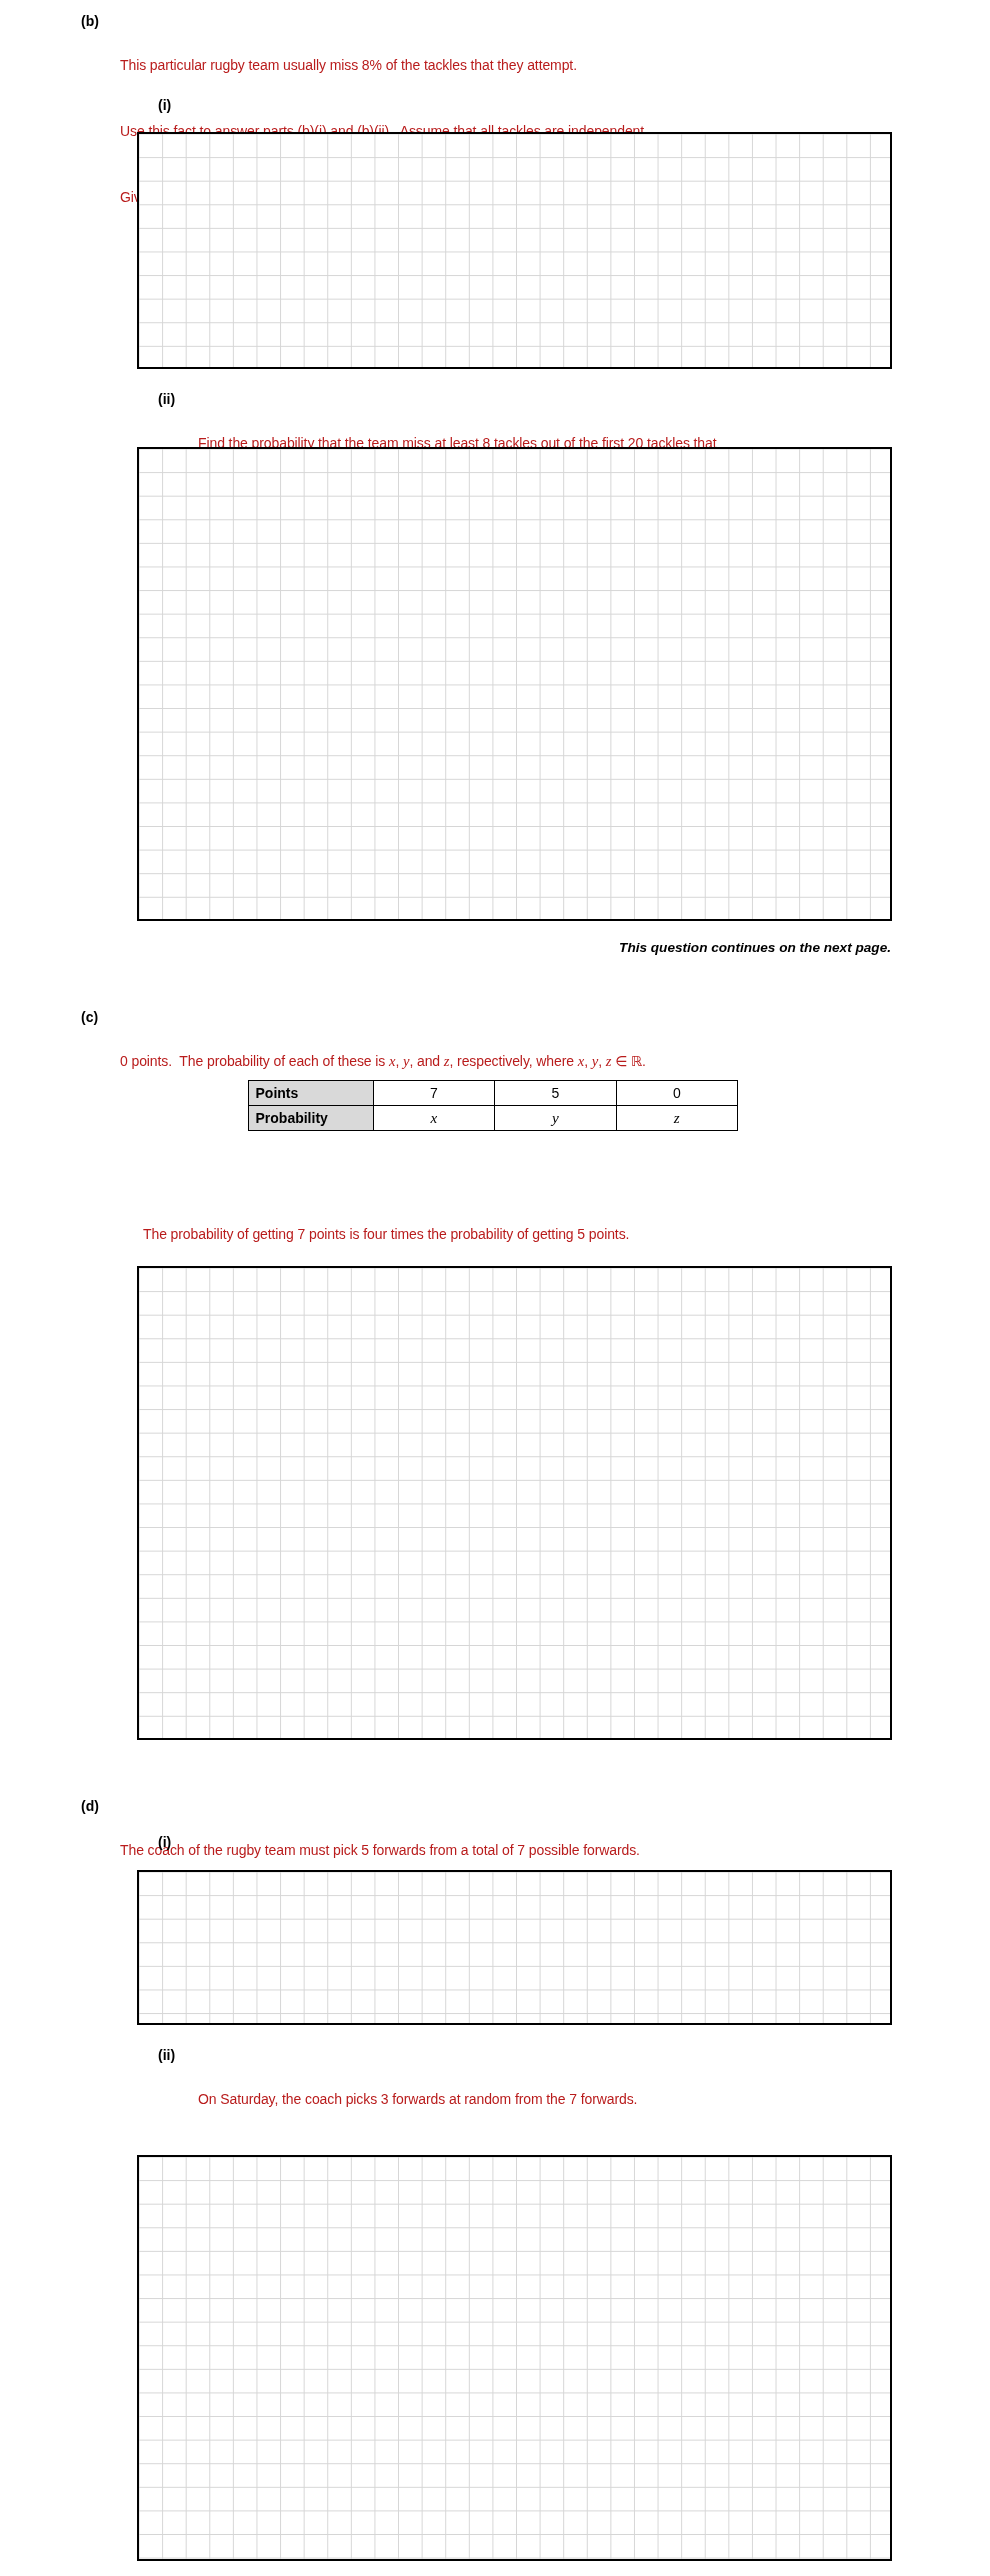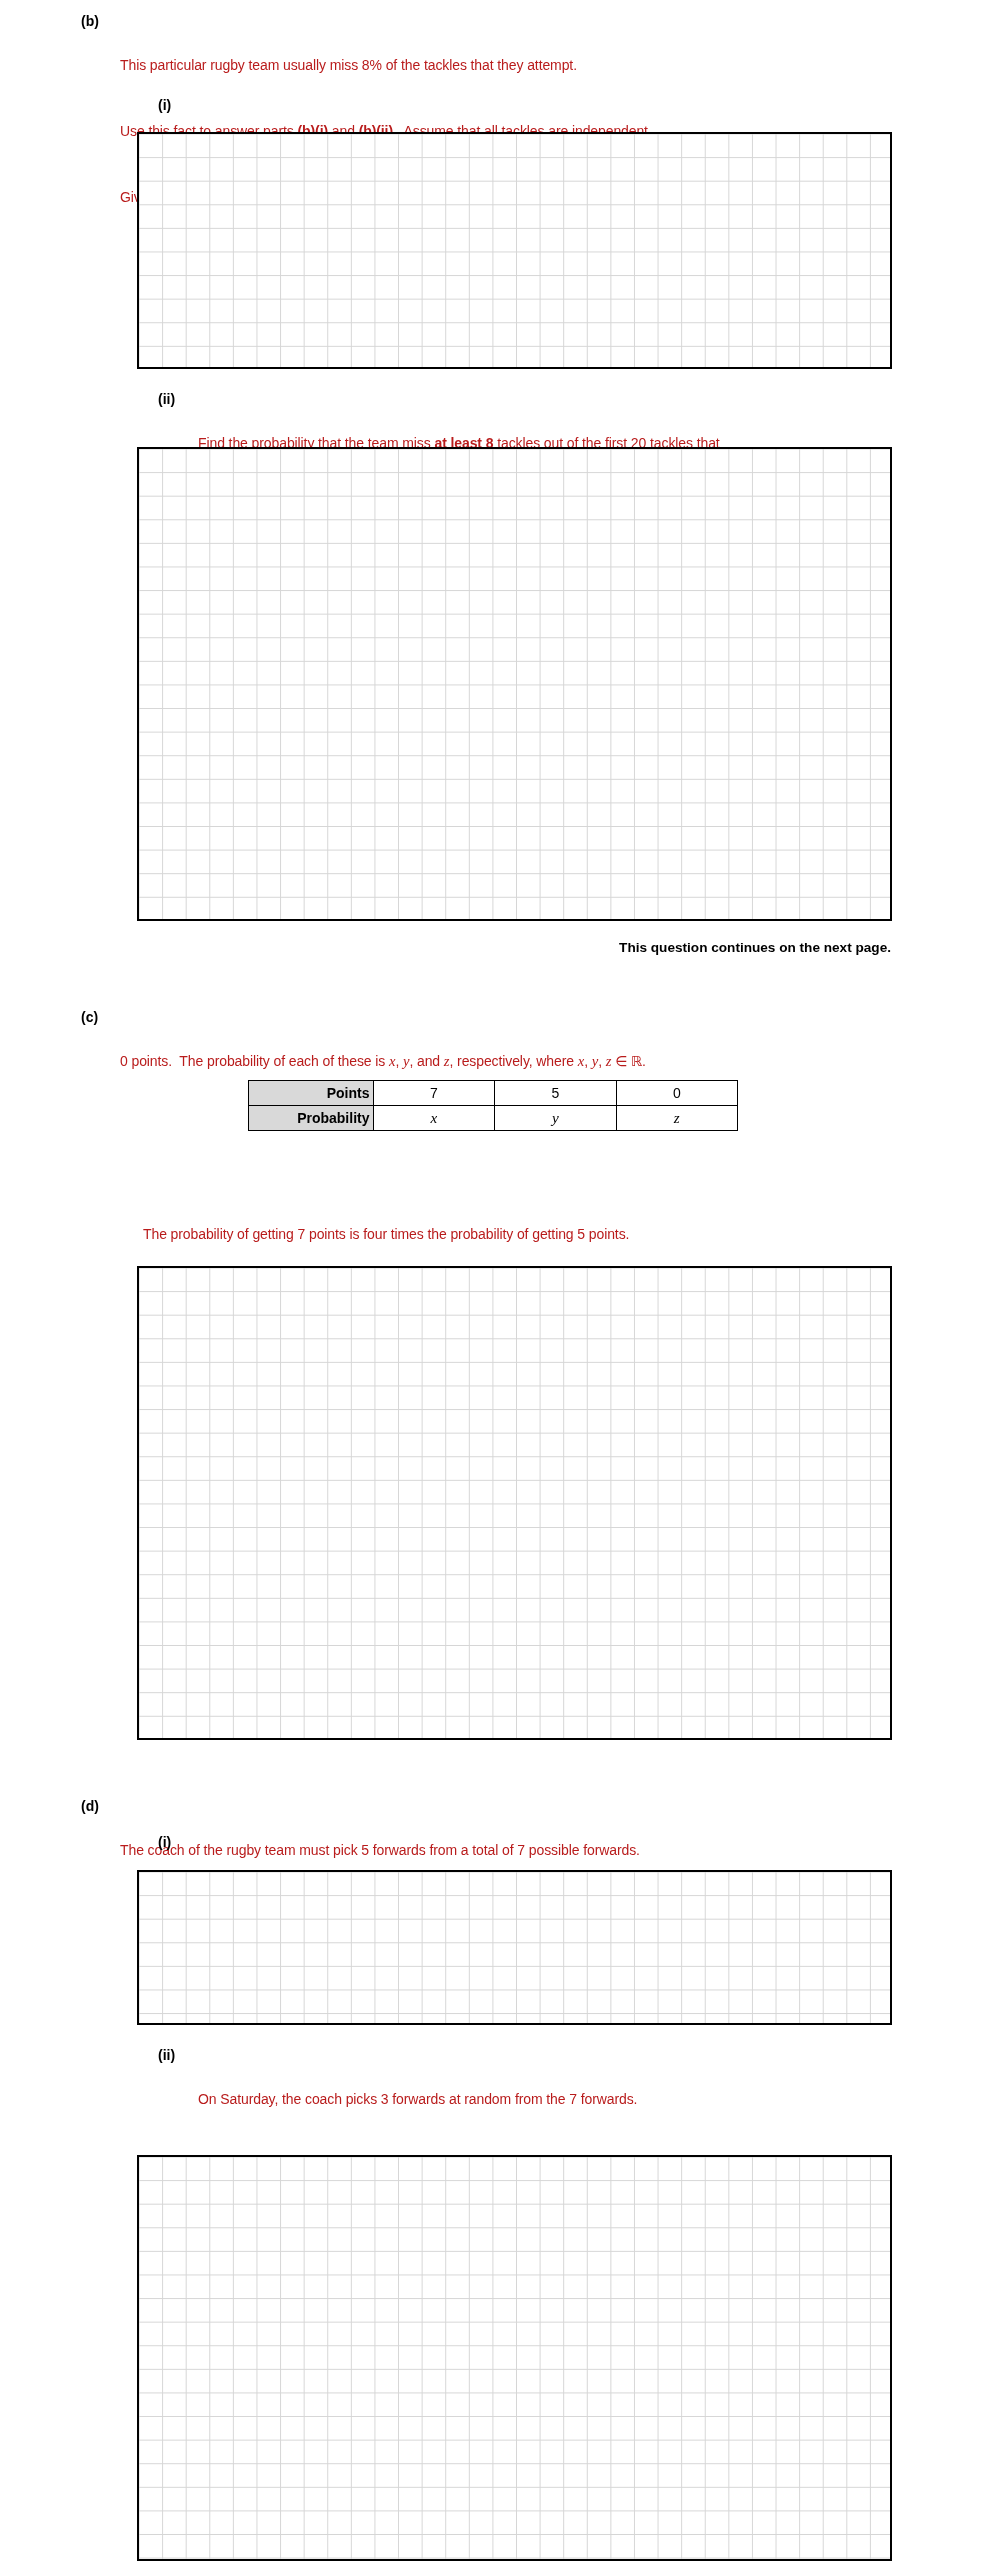--- a/index.html
+++ b/index.html
@@ -46,29 +46,30 @@
   }
   .part > .label { flex: 0 0 auto; }
   .part > .body  { flex: 1 1 auto; }
 
   .lvl1-label { width: 39px; }
   .lvl2-label { width: 40px; }
 
   .body p { margin: 0; }
   .body p.gap { margin-top: 13px; }
 
-  b, strong { font-weight: bold; }
+  b, strong { font-weight: normal; }
   i.var {
     font-style: italic;
     font-family: "Liberation Serif", "DejaVu Serif", serif;
     font-size: 14.7px;
   }
 
   .continues {
     position: absolute;
+    font-style: italic;
     font-weight: bold;
     font-size: 13.6px;
     text-align: right;
     color: #000;
   }
 
   
   .gridbox {
     position: absolute;
     box-sizing: border-box;
@@ -92,21 +93,21 @@
     height: 24px;
     font-size: 14px;
     text-align: center;
     vertical-align: middle;
     padding: 0 3.3px;
     background: #ffffff;
   }
   .ptable td.rowhead {
     background: #d9d9d9;
     font-weight: bold;
-    text-align: right;
+    text-align: left;
     padding-left: 6.5px;
   }
   .ptable td.val {
     font-family: "Liberation Serif", "DejaVu Serif", serif;
     font-style: italic;
     font-size: 15.2px;
   }
   .ptable td.num {
     font-style: normal;
     font-size: 14px;

